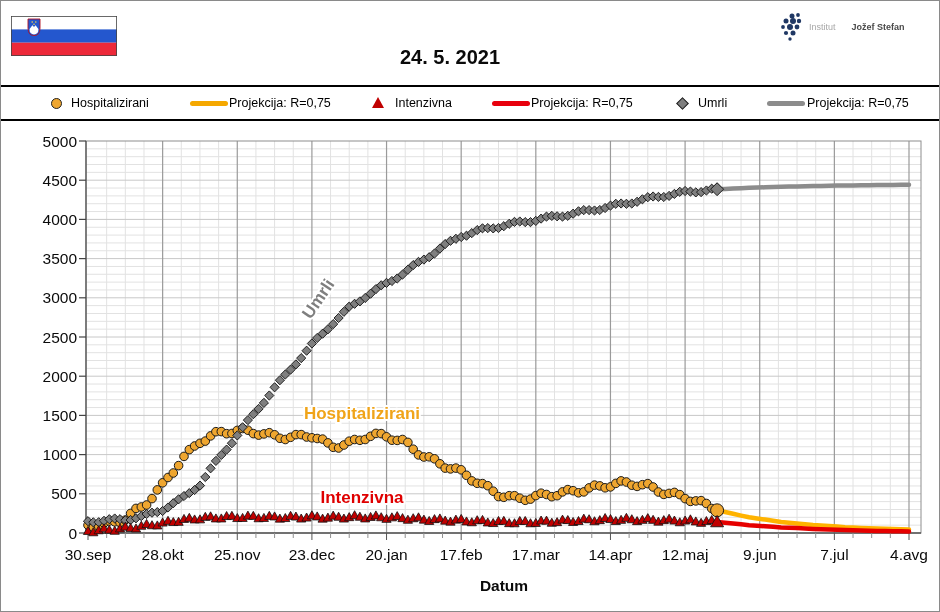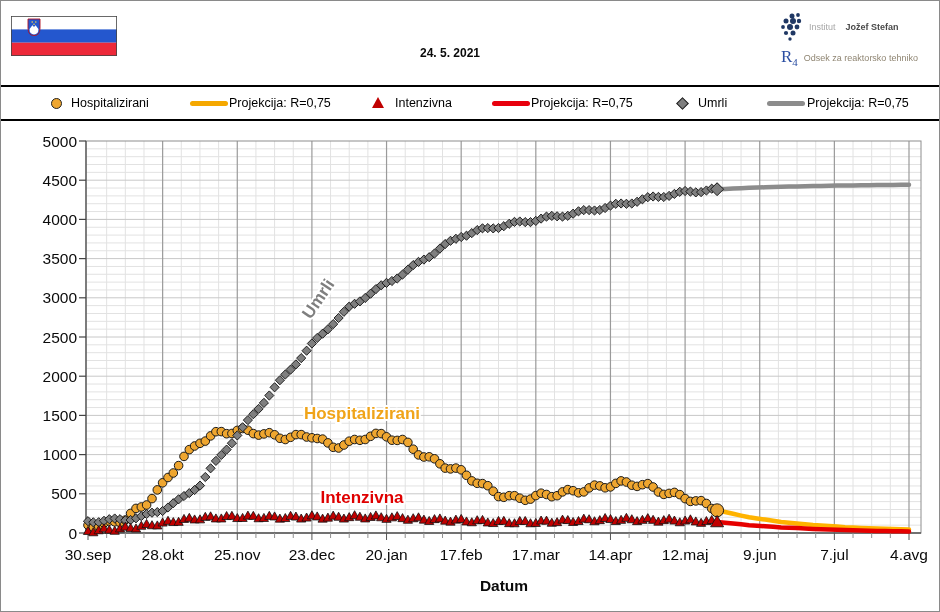--- a/index.html
+++ b/index.html
@@ -1,24 +1,24 @@
 <!DOCTYPE html>
 <html><head>
 <meta charset="utf-8">
 <style>
   *{margin:0;padding:0;box-sizing:border-box}
   html,body{width:940px;height:612px;background:#fff;font-family:"Liberation Sans",sans-serif}
   .frame{position:absolute;left:0;top:0;width:940px;height:612px;background:#fff;border:1px solid #8a8a8a;overflow:hidden}
   .title{position:absolute;top:12px;left:120px;right:160px;text-align:center;font-size:23px;font-weight:bold;color:#0a0a0a}
-  .subtitle{position:absolute;top:45px;left:120px;right:160px;text-align:center;font-size:12px;font-weight:bold;color:#0a0a0a}
+  .subtitle{position:absolute;top:45px;left:120px;right:160px;text-align:center;font-size:20px;font-weight:bold;color:#0a0a0a}
   .flag{position:absolute;left:10px;top:15px}
   .logo{position:absolute;right:8px;top:11px;width:152px;font-size:9px;color:#555}
   .logo-row{display:flex;align-items:center;margin-bottom:6px}
   .logo-dots{margin-right:6px}
-  .inst-light{color:#a8a8a8;margin-right:10px}
+  .inst-light{color:#a8a8a8;margin-right:16px}
   .inst-bold{font-weight:bold;color:#4a4a4a}
   .r4{font-family:"Liberation Serif",serif;font-size:17px;color:#2b4ea2;margin-right:6px;margin-left:2px;line-height:1}
   .r4 sub{font-size:11px}
   .odsek{color:#8f8572}
   .divider{position:absolute;left:0;right:0;height:2px;background:#000}
   .legend{position:absolute;top:86px;left:0;right:0;height:32px;font-size:12.5px;color:#000}
   .legend .lbl{position:absolute;top:9px;white-space:nowrap}
   .lmark{position:absolute}
   .lcircle{width:11px;height:11px;border-radius:50%;background:#EFA62F;border:1.5px solid #222;top:11px}
   .lline{width:38px;height:5px;border-radius:2.5px;top:14px}
@@ -59,24 +59,20 @@
           <circle cx="4" cy="15" r="1.9"></circle>
             <circle cx="11" cy="15" r="3"></circle>
             <circle cx="18" cy="15" r="2.4"></circle>
           <circle cx="7" cy="21" r="2.1"></circle>
             <circle cx="14" cy="21" r="2.5"></circle>
           <circle cx="11" cy="27" r="1.7"></circle>
         </g>
       </svg>
       <span class="inst-light">Institut</span>
       <span class="inst-bold">Jožef Stefan</span>
-    </div>
-    <div class="logo-row">
-      <span class="r4"><span>R</span><sub>4</sub></span>
-      <span class="odsek">Odsek za reaktorsko tehniko</span>
     </div>
   </div>
 
   <div class="divider" style="top:84px"></div>
 
   <div class="legend">
     <span class="lmark lcircle" style="left:50px"></span>
     <span class="lbl" style="left:70px">Hospitalizirani</span>
 
     <span class="lmark lline" style="left:189px;background:#F5A800"></span>

